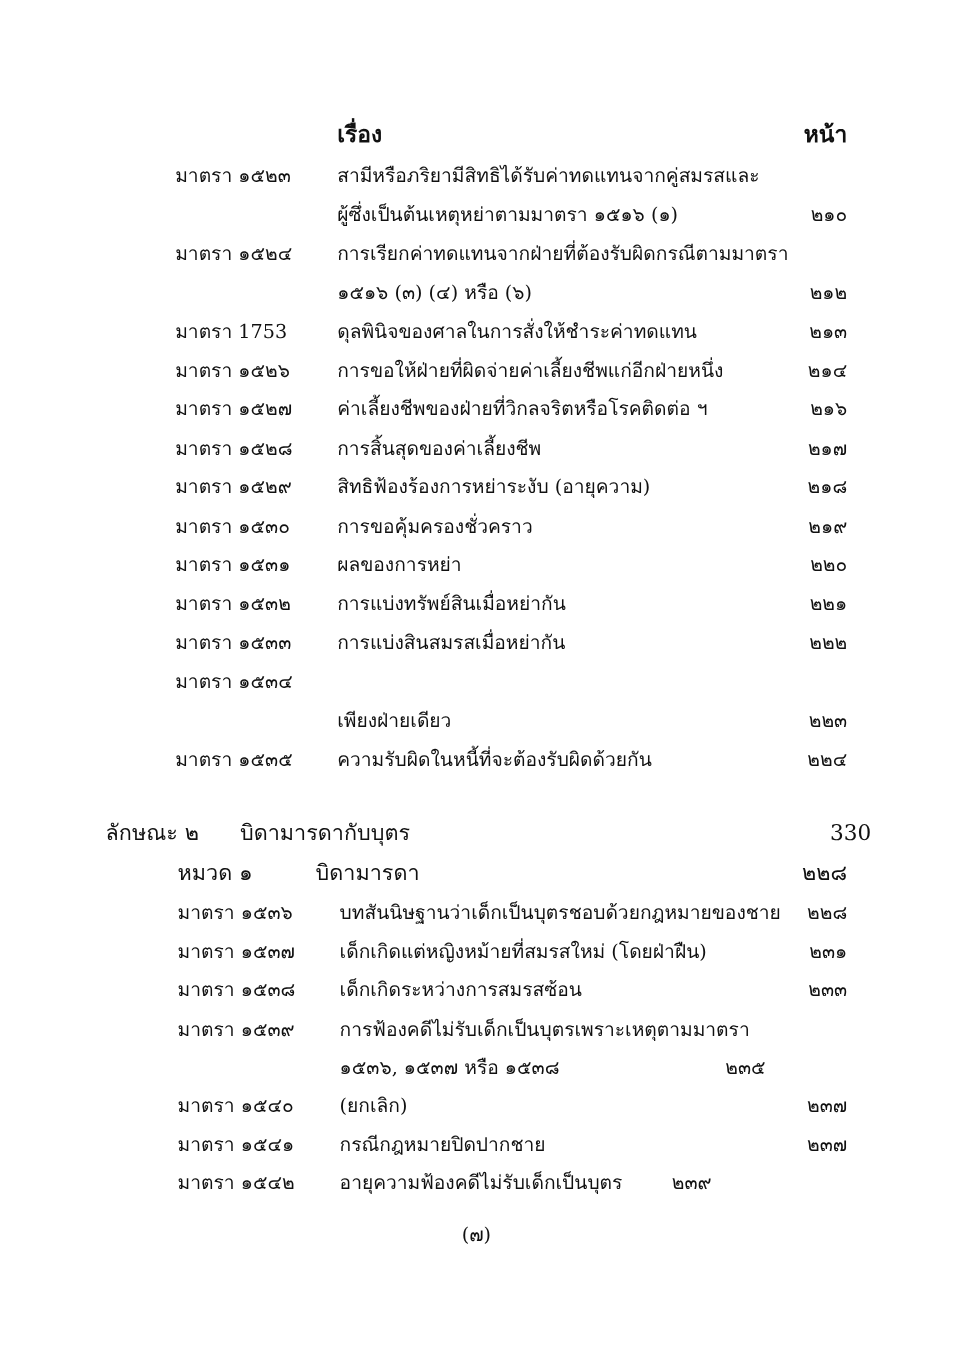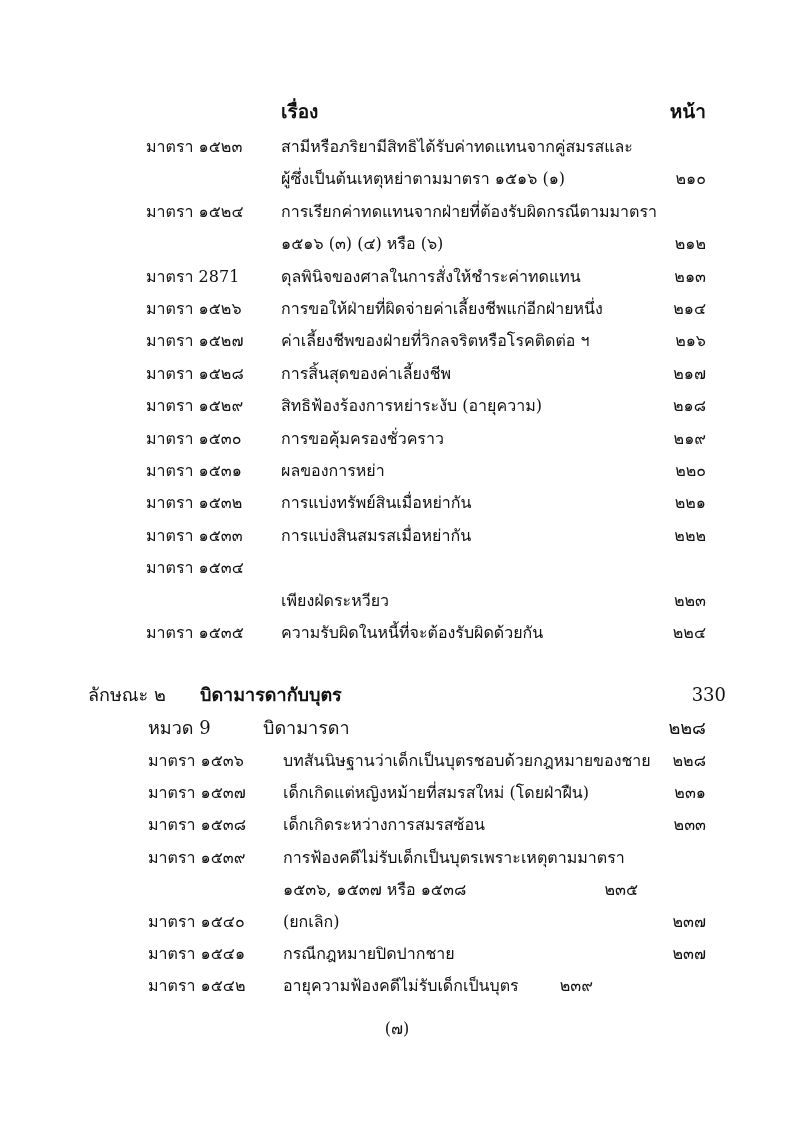--- a/index.html
+++ b/index.html
@@ -8,21 +8,21 @@
   .page { position:absolute; left:0; top:0; width:794px; height:1123px; }
   .hdr { position:absolute; top:96px; font-size:19px; font-weight:bold; }
   .hdr-topic { left:281px; }
   .hdr-page { right:88px; }
   .row { position:absolute; height:30px; line-height:30px; font-size:16px; white-space:nowrap; }
   .sec { position:absolute; left:146px; }
   .title { position:absolute; left:281px; }
   .pg { position:absolute; right:88px; text-align:right; }
   .part-row { font-size:18px; }
   .part-label { position:absolute; left:88px; }
-  .part-title { position:absolute; left:200px;font-weight:bold; }
+  .part-title { position:absolute; left:200px; }
   .chap-label { position:absolute; left:148px; }
   .chap-title { position:absolute; left:263px; }
   .sec2 { position:absolute; left:148px; }
   .title2 { position:absolute; left:283px; }
   .footer { position:absolute; top:1016px; left:0; width:794px; text-align:center; font-size:16px; }
 </style>
 </head>
 <body>
 
 <div class="page">
@@ -44,21 +44,21 @@
         <span class="sec">มาตรา ๑๕๒๔</span>
         <span class="title">การเรียกค่าทดแทนจากฝ่ายที่ต้องรับผิดกรณีตามมาตรา</span>
         <span class="pg"></span>
       </div>
       <div class="row" style="top: 229.2px; left: 0px; width: 794px;">
         <span class="sec"></span>
         <span class="title">๑๕๑๖ (๓) (๔)  หรือ (๖)</span>
         <span class="pg">๒๑๒</span>
       </div>
       <div class="row" style="top: 261.6px; left: 0px; width: 794px;">
-        <span class="sec">มาตรา 2871</span>
+        <span class="sec">มาตรา 1753</span>
         <span class="title">ดุลพินิจของศาลในการสั่งให้ชำระค่าทดแทน</span>
         <span class="pg">๒๑๓</span>
       </div>
       <div class="row" style="top: 294px; left: 0px; width: 794px;">
         <span class="sec">มาตรา ๑๕๒๖</span>
         <span class="title">การขอให้ฝ่ายที่ผิดจ่ายค่าเลี้ยงชีพแก่อีกฝ่ายหนึ่ง</span>
         <span class="pg">๒๑๔</span>
       </div>
       <div class="row" style="top: 326.4px; left: 0px; width: 794px;">
         <span class="sec">มาตรา ๑๕๒๗</span>
@@ -94,37 +94,37 @@
         <span class="sec">มาตรา ๑๕๓๓</span>
         <span class="title">การแบ่งสินสมรสเมื่อหย่ากัน</span>
         <span class="pg">๒๒๒</span>
       </div>
       <div class="row" style="top: 553.2px; left: 0px; width: 794px;">
         <span class="sec">มาตรา ๑๕๓๔</span>
         <span class="pg"></span>
       </div>
       <div class="row" style="top: 585.6px; left: 0px; width: 794px;">
         <span class="sec"></span>
-        <span class="title">เพียงฝ่ดระหวียว</span>
+        <span class="title">เพียงฝ่ายเดียว</span>
         <span class="pg">๒๒๓</span>
       </div>
       <div class="row" style="top: 618px; left: 0px; width: 794px;">
         <span class="sec">มาตรา ๑๕๓๕</span>
         <span class="title">ความรับผิดในหนี้ที่จะต้องรับผิดด้วยกัน</span>
         <span class="pg">๒๒๔</span>
       </div>
     </div>
 
   <div class="row part-row" style="top:680px; left:0; width:794px;padding-left:20px;">
     <span class="part-label">ลักษณะ ๒</span>
     <span class="part-title">บิดามารดากับบุตร</span>
     <span class="pg">330</span>
   </div>
   <div class="row part-row" style="top:713px; left:0; width:794px;">
-    <span class="chap-label">หมวด 9</span>
+    <span class="chap-label">หมวด ๑</span>
     <span class="chap-title">บิดามารดา</span>
     <span class="pg">๒๒๘</span>
   </div>
 
   <div id="entries-b">
       <div class="row" style="top: 746px; left: 0px; width: 794px;">
         <span class="sec2">มาตรา ๑๕๓๖</span>
         <span class="title2">บทสันนิษฐานว่าเด็กเป็นบุตรชอบด้วยกฎหมายของชาย</span>
         <span class="pg">๒๒๘</span>
       </div>

